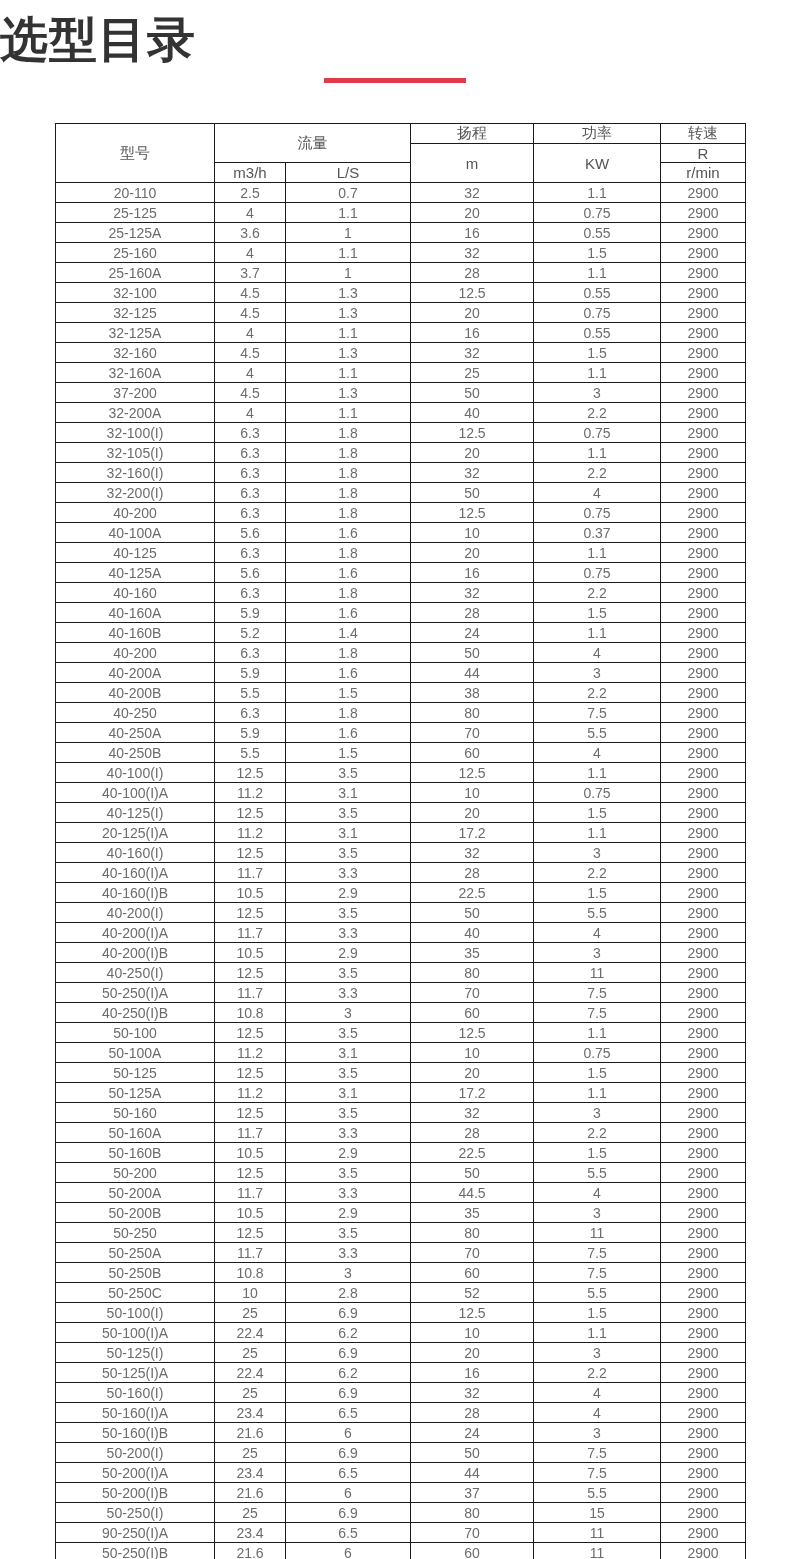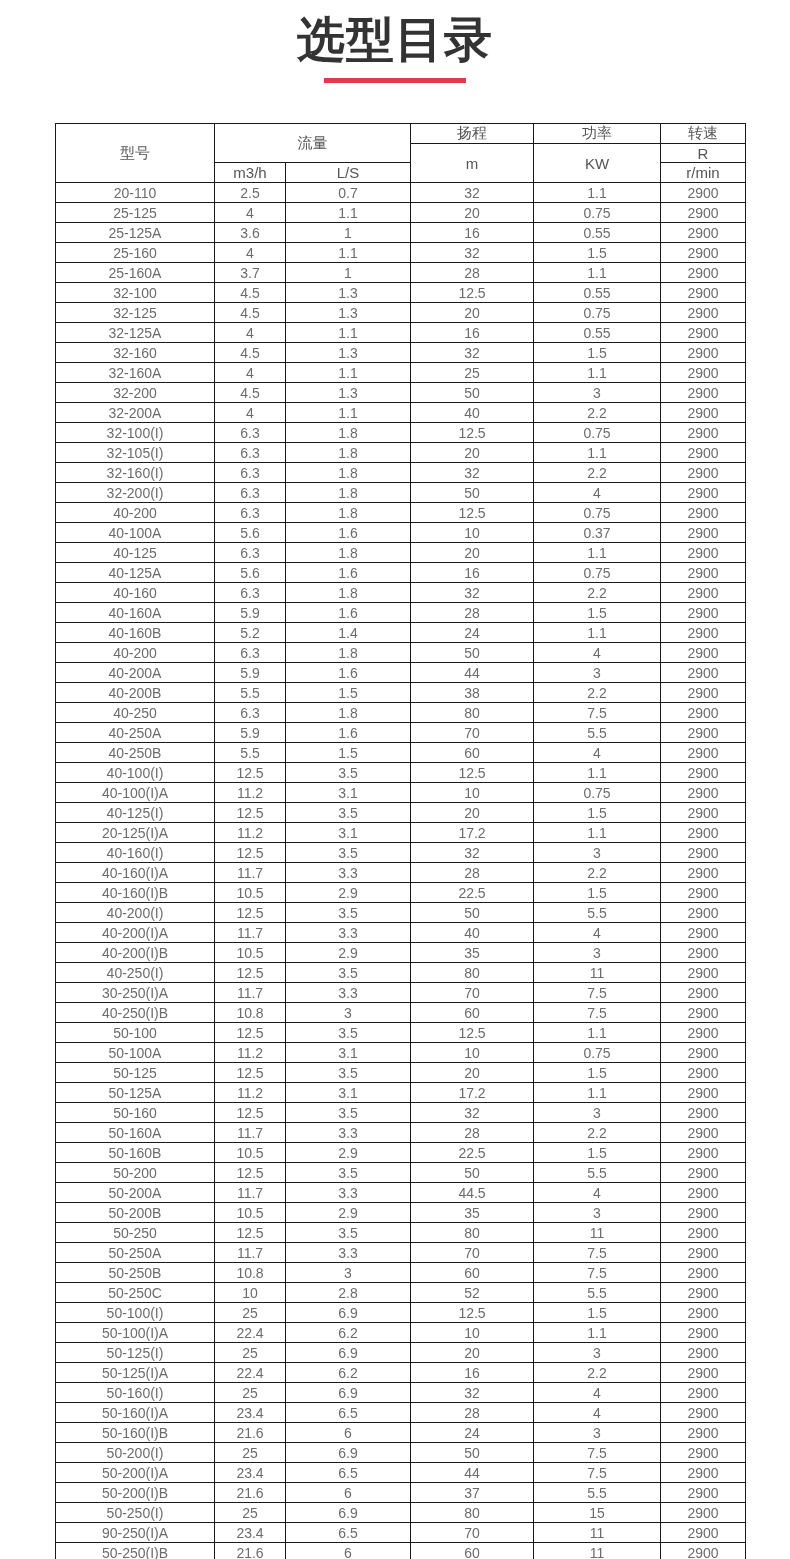--- a/index.html
+++ b/index.html
@@ -11,21 +11,21 @@
     width: 790px;
     height: 1559px;
     overflow: hidden;
     font-family: "Liberation Sans", "DejaVu Sans", sans-serif;
   }
   .page-title {
     margin: 0;
     padding-top: 12px;
     height: 56px;
     line-height: 56px;
-    text-align: center;
+    text-align: left;
     font-size: 48px;
     font-weight: 700;
     color: #333333;
     letter-spacing: 1px;
   }
   .title-divider {
     width: 142px;
     height: 5px;
     margin: 10px auto 0 auto;
     background: #e23a4b;
@@ -168,21 +168,21 @@
       </tr>
       <tr>
         <td>32-160A</td>
         <td>4</td>
         <td>1.1</td>
         <td>25</td>
         <td>1.1</td>
         <td>2900</td>
       </tr>
       <tr>
-        <td>32-200</td>
+        <td>37-200</td>
         <td>4.5</td>
         <td>1.3</td>
         <td>50</td>
         <td>3</td>
         <td>2900</td>
       </tr>
       <tr>
         <td>32-200A</td>
         <td>4</td>
         <td>1.1</td>
@@ -408,21 +408,21 @@
       </tr>
       <tr>
         <td>40-250(I)</td>
         <td>12.5</td>
         <td>3.5</td>
         <td>80</td>
         <td>11</td>
         <td>2900</td>
       </tr>
       <tr>
-        <td>30-250(I)A</td>
+        <td>50-250(I)A</td>
         <td>11.7</td>
         <td>3.3</td>
         <td>70</td>
         <td>7.5</td>
         <td>2900</td>
       </tr>
       <tr>
         <td>40-250(I)B</td>
         <td>10.8</td>
         <td>3</td>

